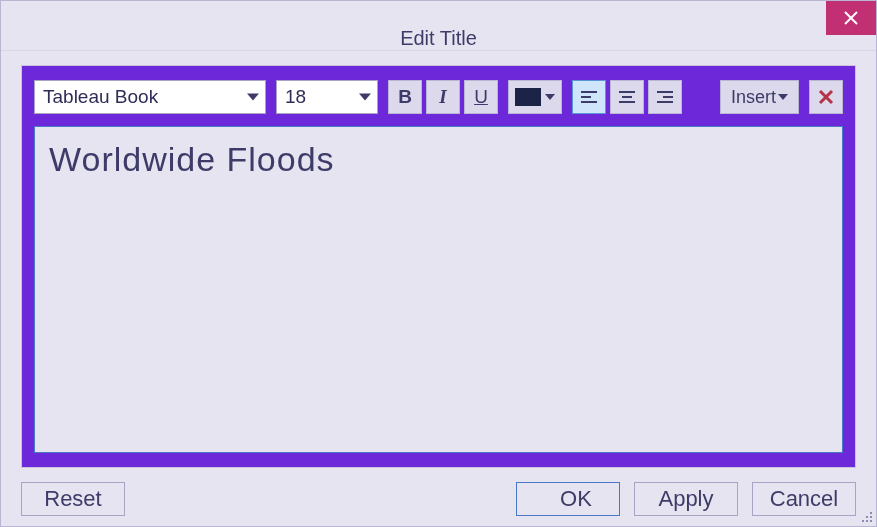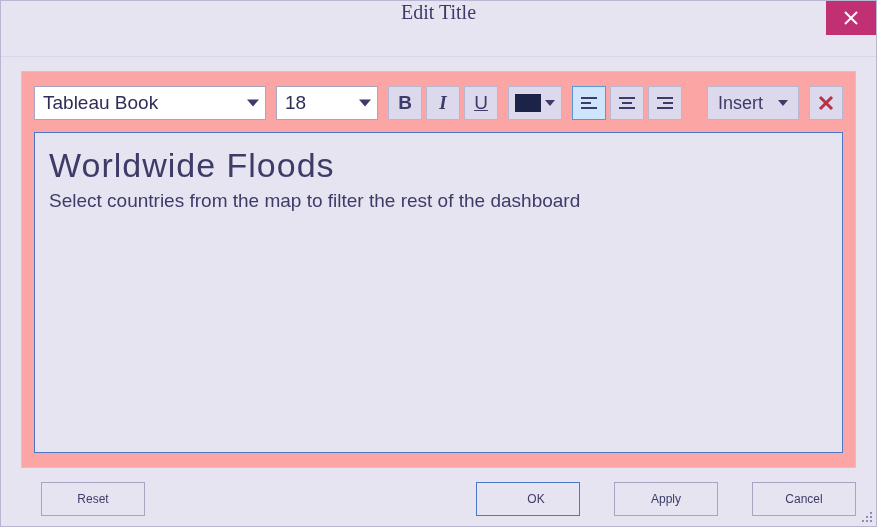--- a/index.html
+++ b/index.html
@@ -13,26 +13,25 @@
   .window {
     width: 877px; height: 527px;
     border: 1px solid #b9b6d4;
     background: #e6e4f0;
     position: relative;
     display: flex;
     flex-direction: column;
   }
   .titlebar {
     position: relative;
-    height: 56px;
-    display: flex;
-    align-items: flex-start;
+    height: 50px;
+    display: flex;
+    align-items: flex-end;
     justify-content: center;
     border-bottom: 1px solid #d9d6ea;
-    font-family: Liberation Serif, serif;
   }
   .titlebar .title {
     font-size: 20px;
     color: #3d3b68;
     font-weight: 400;
   }
   .win-close {
     position: absolute;
     top: 0; right: 0;
     width: 50px; height: 34px;
@@ -40,21 +39,21 @@
     display: flex;
     align-items: center;
     justify-content: center;
     cursor: pointer;
   }
   .win-close svg { stroke: #fff; stroke-width: 2; }
 
   .panel {
     margin: 14px 20px 0 20px;
     border: 1px solid #c8c5dc;
-    background: #fca5a5;
+    background: #6d28d9;
     flex: 1;
     display: flex;
     flex-direction: column;
     padding: 12px 12px 14px 12px;
     position: relative;
   }
 
   .toolbar {
     display: flex;
     align-items: center;
@@ -142,21 +141,21 @@
   }
   .align-btn svg { stroke: #3d3b68; stroke-width: 2; }
 
   .insert-btn {
     height: 34px;
     padding: 0 10px;
     background: #dcd9ec;
     border: 1px solid #b9b6d4;
     display: flex;
     align-items: center;
-    gap: 15px;
+    gap: 2px;
     font-size: 18px;
     color: #3d3b68;
     cursor: pointer;
   }
 
   .clear-btn {
     width: 34px; height: 34px;
     background: #dcd9ec;
     border: 1px solid #b9b6d4;
     display: flex;
@@ -192,27 +191,26 @@
     align-items: center;
     padding: 14px 20px 10px 20px;
     gap: 14px;
   }
   .footer-spacer { flex: 1; }
   .dlg-btn {
     min-width: 104px;
     height: 34px;
     background: #e6e4f0;
     border: 1px solid #a7a4c4;
-    font-size: 12px;
-    color: #3d3b68;
-    display: flex;
-    align-items: center;
-    justify-content: center;
-    cursor: pointer;
-    margin-left: 20px;
+    font-size: 22px;
+    color: #3d3b68;
+    display: flex;
+    align-items: center;
+    justify-content: center;
+    cursor: pointer;
   }
   .dlg-btn.default { border-color: #4b77c9; padding-left: 16px; }
 
   .grip {
     position: absolute;
     right: 3px; bottom: 3px;
     width: 14px; height: 14px;
     cursor: nwse-resize;
   }
   .grip span {
@@ -302,21 +300,20 @@
         <svg width="16" height="16" viewBox="0 0 16 16">
           <line x1="2" y1="2" x2="14" y2="14"></line>
           <line x1="14" y1="2" x2="2" y2="14"></line>
         </svg>
       </div>
 
     </div>
 
     <div class="editor">
       <div class="h">Worldwide Floods</div>
-      <div class="sub">Select countries from the map to filter the rest of the dashboard</div>
     </div>
 
   </div>
 
   <div class="footer">
     <div class="dlg-btn">
       <span>Reset</span>
     </div>
     <div class="footer-spacer"></div>
     <div class="dlg-btn default">

